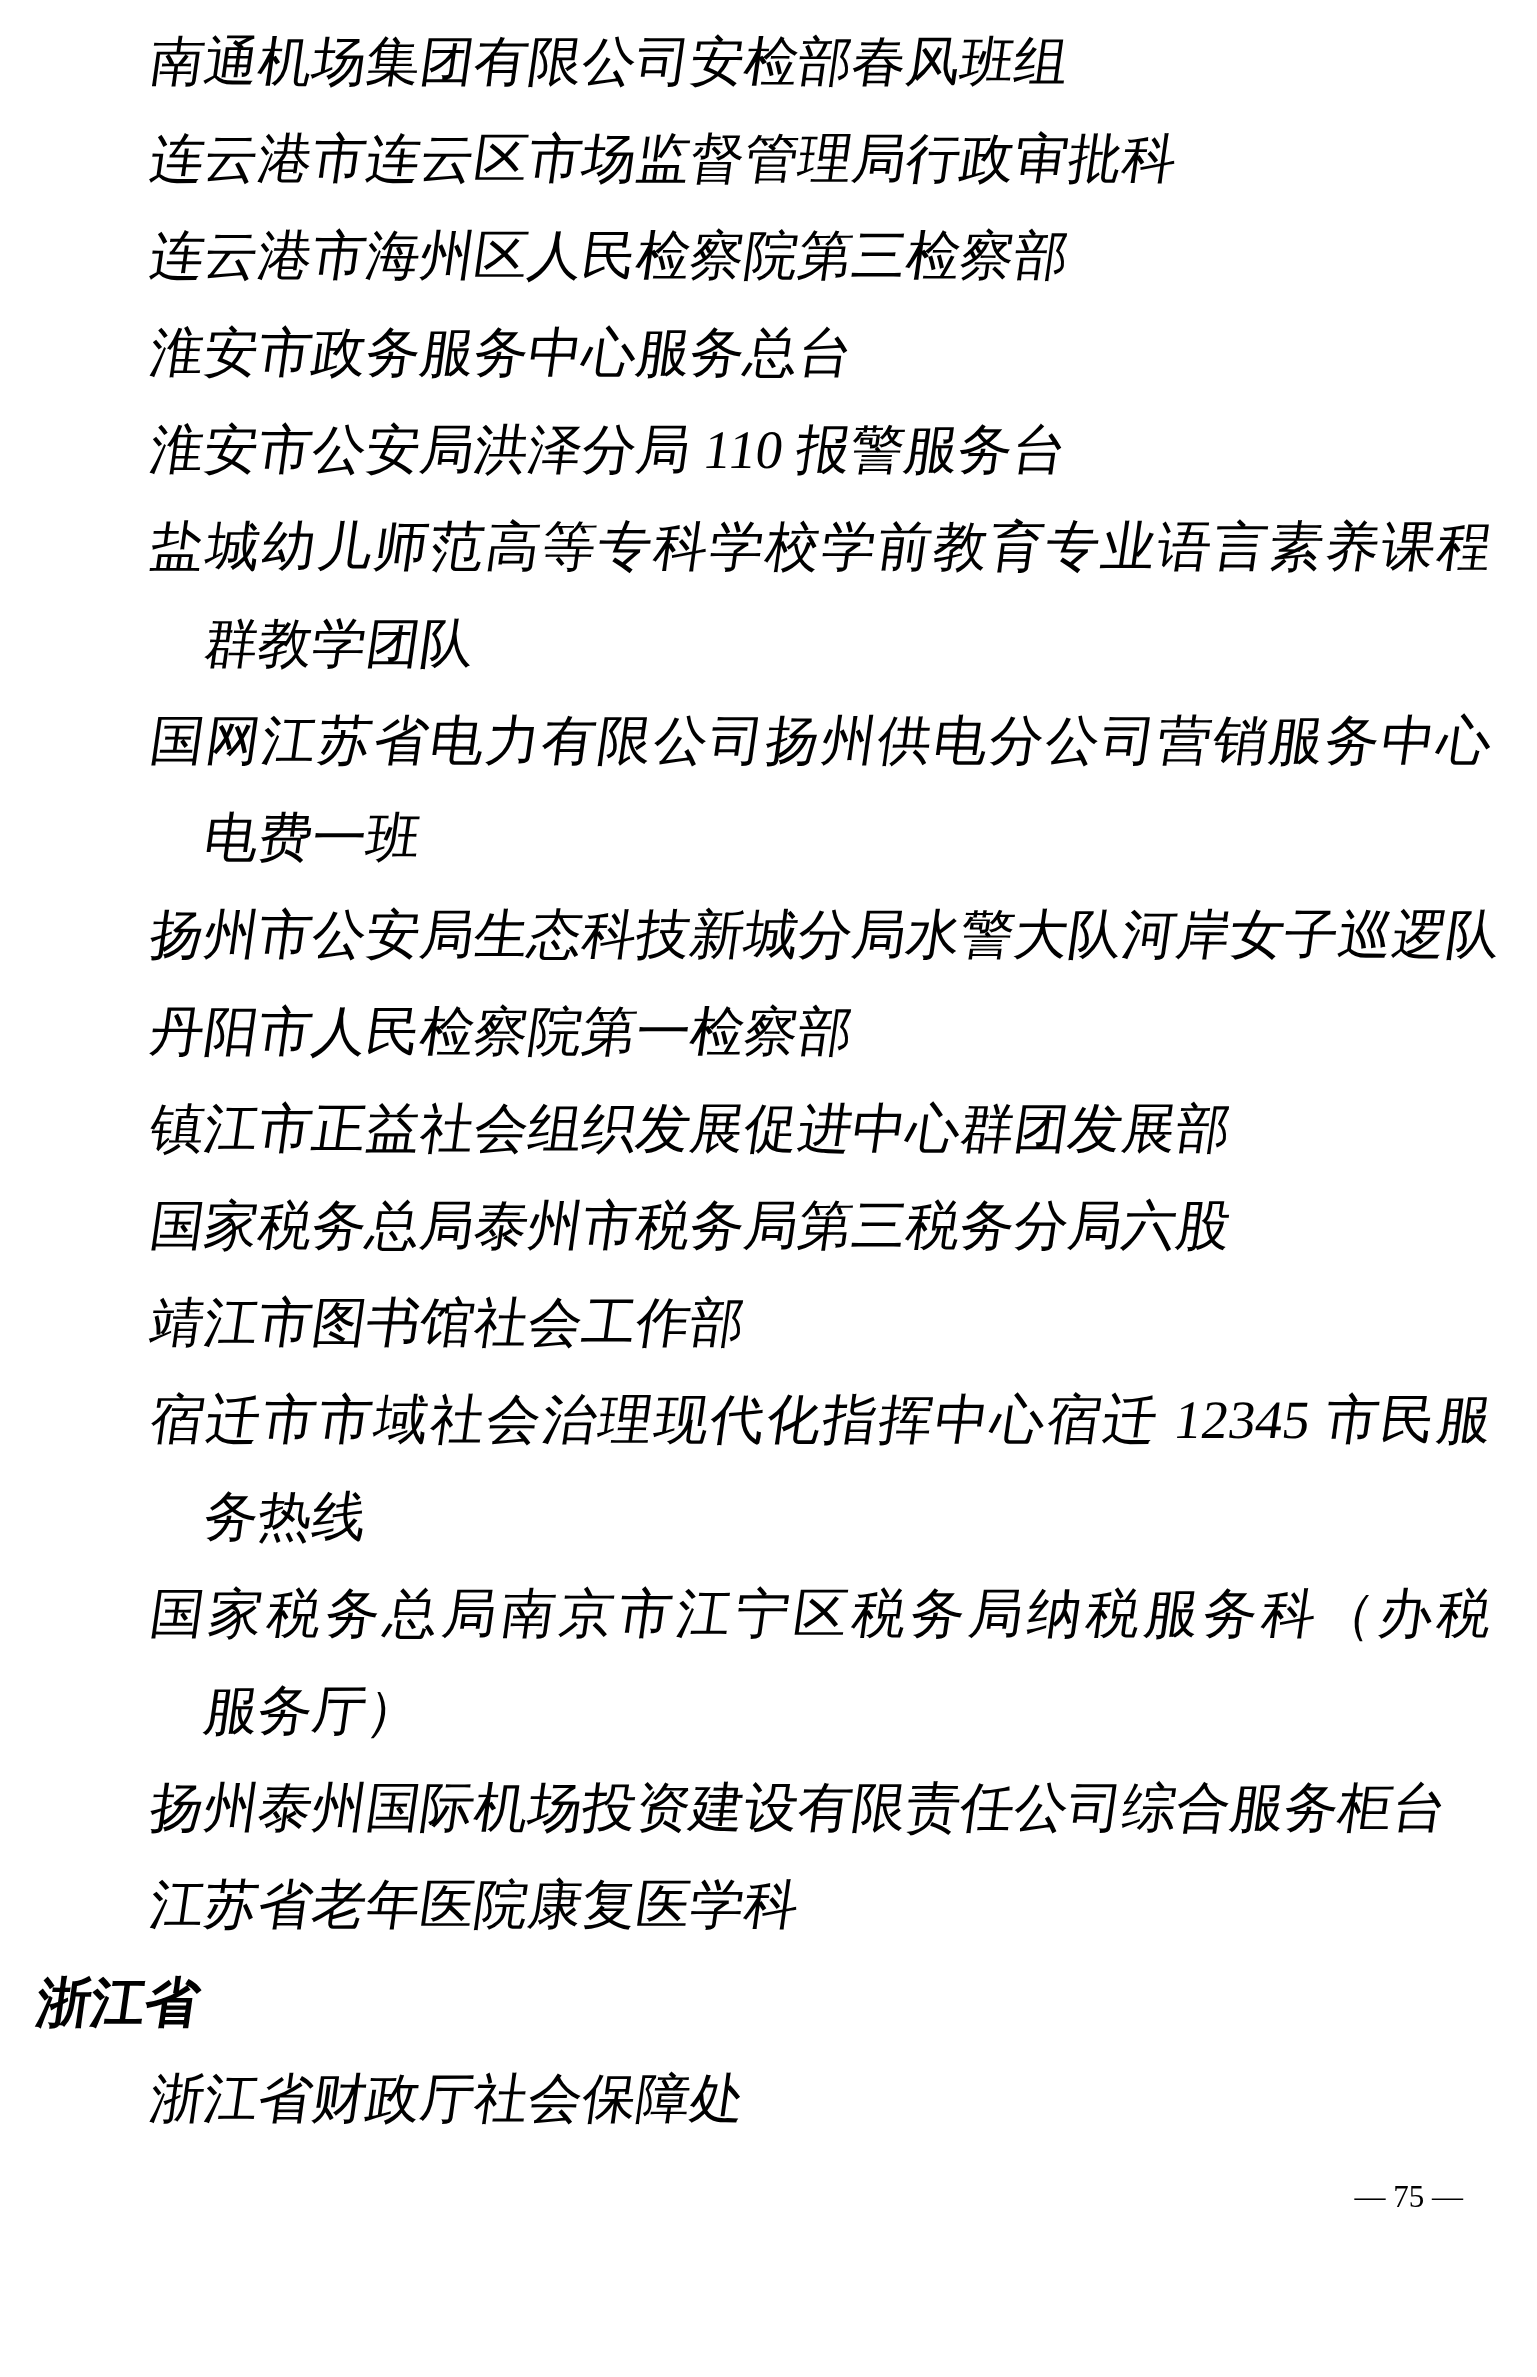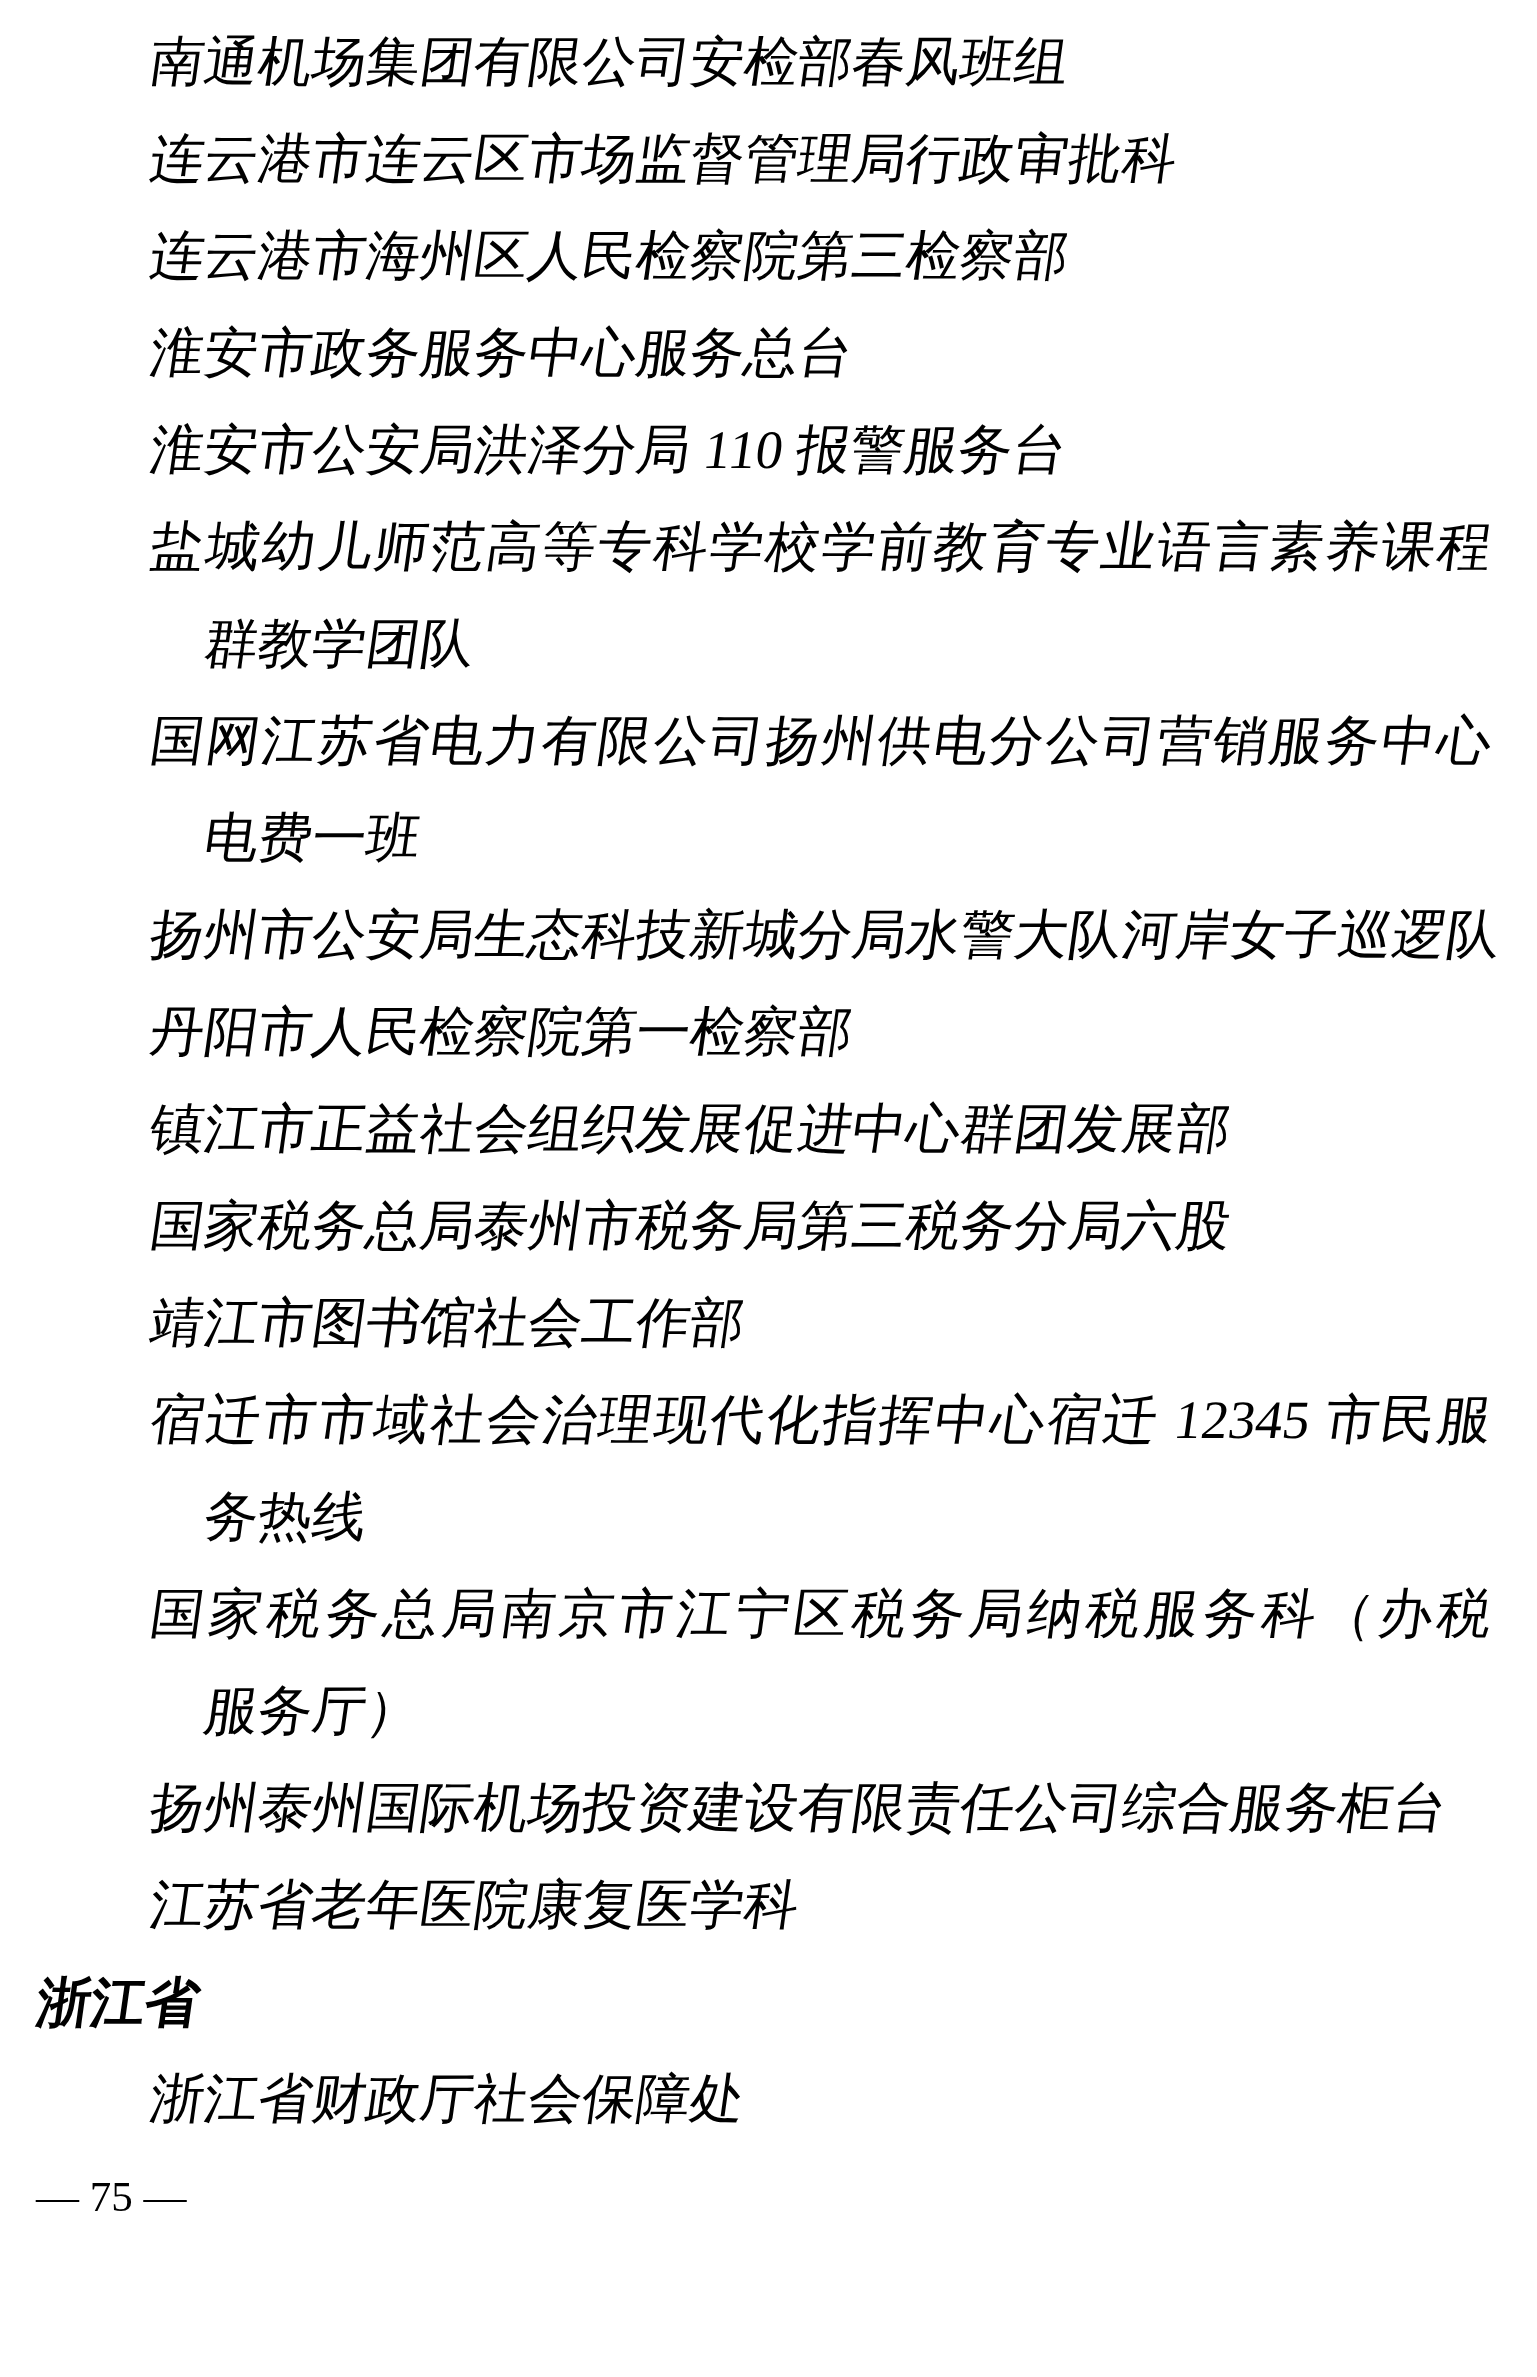--- a/index.html
+++ b/index.html
@@ -37,23 +37,23 @@
     text-align-last: justify;
     text-justify: inter-ideograph;
   }
   .section-header {
     padding-left: 0;
     font-family: "Liberation Sans", "DejaVu Sans", sans-serif;
     font-weight: bold;
     white-space: nowrap;
   }
   .page-number {
-    text-align: left;
+    text-align: right;
     padding-right: 27px;
-    font-size: 43px;
+    font-size: 31px;
     line-height: 97px;
     white-space: nowrap;
   }
 </style>
 </head>
 <body>
 
 <div class="page">
   <div class="content" id="content">
       <div class="entry">

